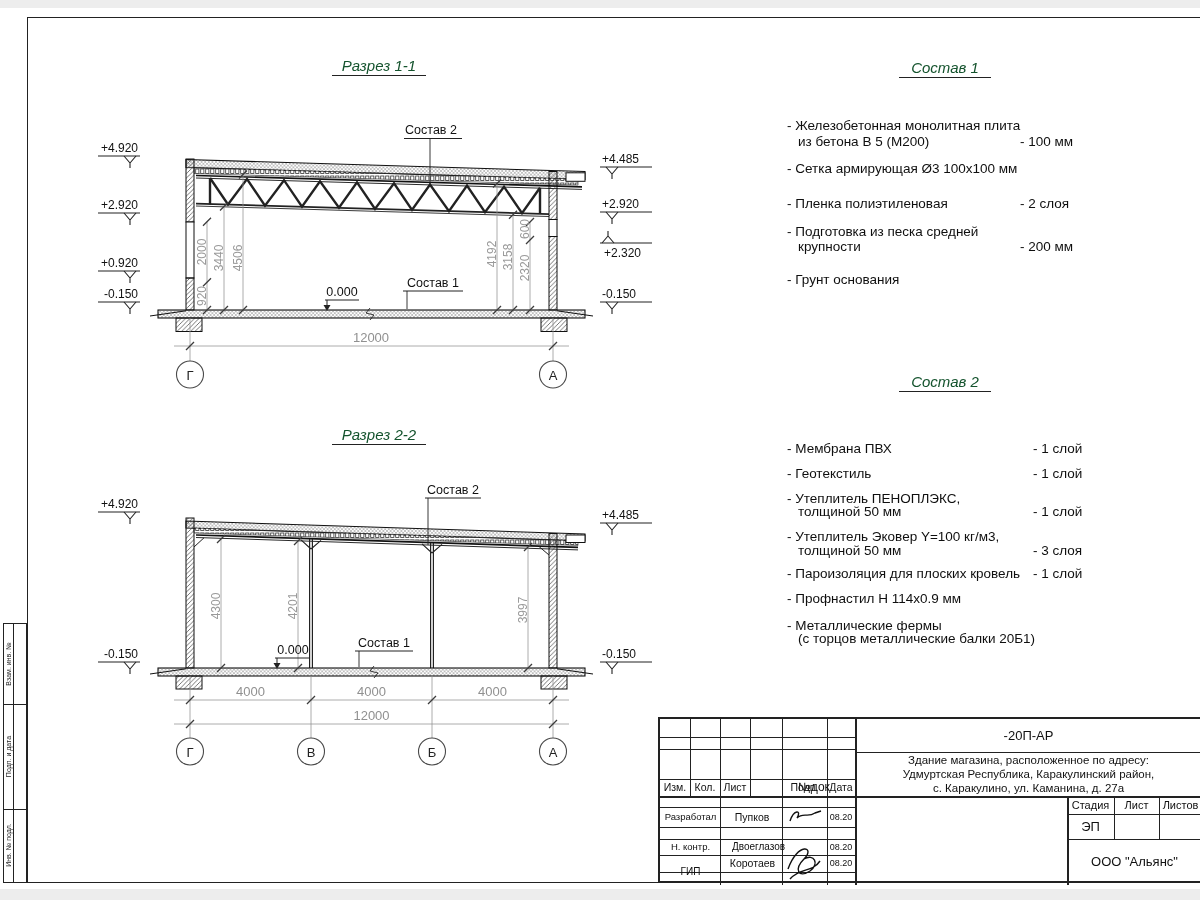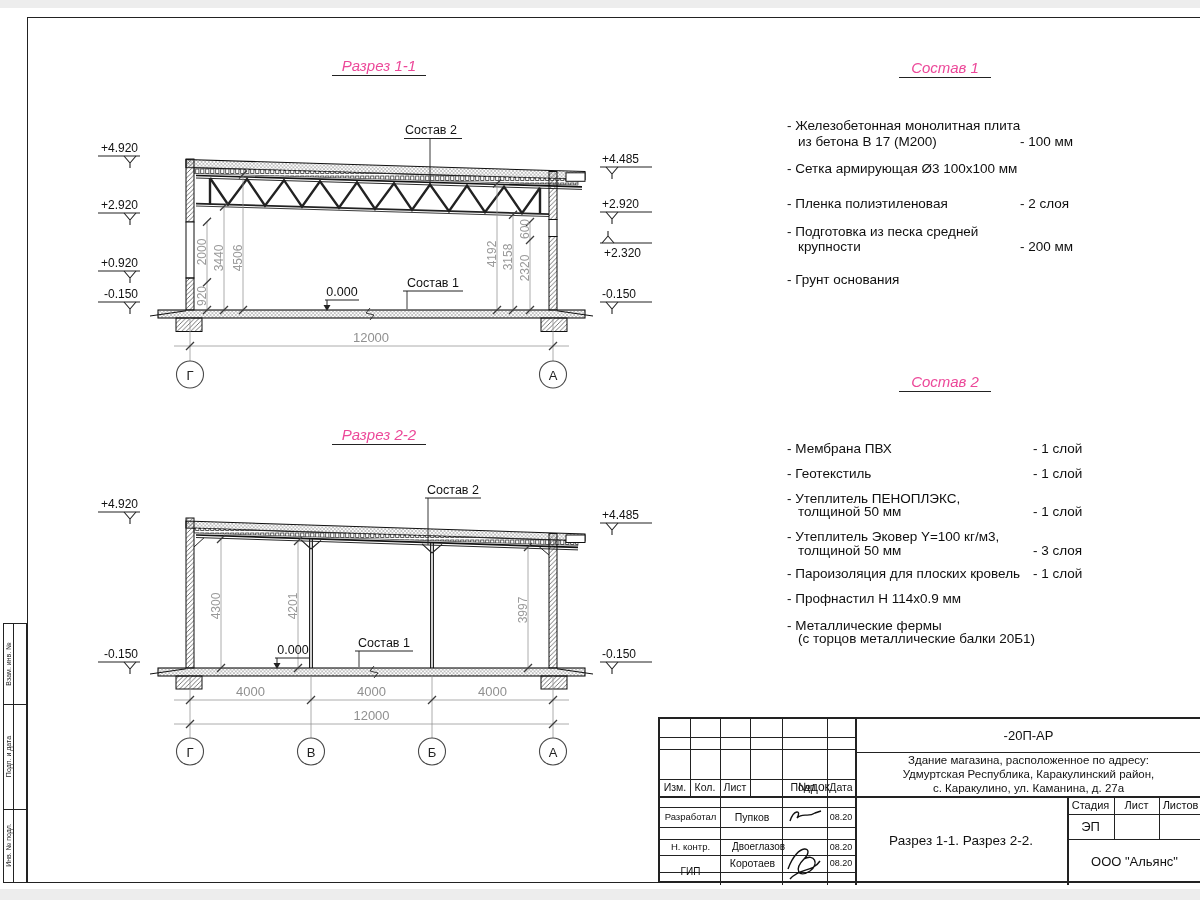--- a/index.html
+++ b/index.html
@@ -3,21 +3,21 @@
 <meta charset="utf-8">
 <style>
   html,body{margin:0;padding:0;background:#e9e9e9;}
   #page{position:relative;width:1200px;height:900px;background:#ffffff;overflow:hidden;
         font-family:"Liberation Sans",sans-serif;color:#111;}
   .edge{position:absolute;left:0;width:1200px;background:#ededed;}
   #frame{position:absolute;left:27px;top:17px;width:1173px;height:866px;
          border:1.6px solid #222;border-right:none;box-sizing:border-box;}
   
   .dheading{position:absolute;font-style:italic;font-size:15px;text-align:center;
-            border-bottom:1.4px solid #222;padding-bottom:1px;color:#ec4899;}
+            border-bottom:1.4px solid #222;padding-bottom:1px;color:#14532d;}
   
   .crow{position:absolute;left:787px;width:330px;font-size:13.5px;line-height:15px;color:#0f0f0f;}
   .crow .t{display:inline-block;}
   .crow.ind .t{padding-left:11px;}
   .crow .v{position:absolute;left:233px;top:0;}
   .crow.c2 .v{left:246px;}
   
   #tblock{position:absolute;left:658px;top:717px;width:542px;height:166px;
           border:2px solid #222;border-right:none;box-sizing:border-box;font-size:10.5px;}
   #tblock .vl{position:absolute;width:1px;background:#222;}
@@ -286,21 +286,21 @@
         <text x="293" y="654" font-size="12.5" fill="#111" text-anchor="middle">0.000</text>
         <line x1="275" y1="658" x2="310" y2="658" stroke="#222" stroke-width="1"></line>
         <line x1="277" y1="658" x2="277" y2="664" stroke="#222" stroke-width="1"></line>
         <polygon points="273.5,663 280.5,663 277,669" fill="#222"></polygon>
       </g>
     </g>
   </svg>
 
   <div>
     <div class="crow" style="top:118px;"><span class="t">- Железобетонная монолитная плита</span><span class="v"></span></div>
-    <div class="crow ind" style="top:134px;"><span class="t">из бетона В 17 (М200)</span><span class="v">- 100 мм</span></div>
+    <div class="crow ind" style="top:134px;"><span class="t">из бетона В 5 (М200)</span><span class="v">- 100 мм</span></div>
     <div class="crow" style="top:161px;"><span class="t">- Сетка армирующая Ø3 100х100 мм</span><span class="v"></span></div>
     <div class="crow" style="top:196px;"><span class="t">- Пленка полиэтиленовая</span><span class="v">-  2 слоя</span></div>
     <div class="crow" style="top:224px;"><span class="t">- Подготовка из песка средней</span><span class="v"></span></div>
     <div class="crow ind" style="top:239px;"><span class="t">крупности</span><span class="v">- 200 мм</span></div>
     <div class="crow" style="top:272px;"><span class="t">- Грунт основания</span><span class="v"></span></div>
   </div>
 
   <div>
     <div class="crow c2" style="top:441px;"><span class="t">- Мембрана ПВХ</span><span class="v">- 1 слой</span></div>
     <div class="crow c2" style="top:466px;"><span class="t">- Геотекстиль</span><span class="v">- 1 слой</span></div>
@@ -369,20 +369,19 @@
       <path d="M6,16 C10,4 18,5 13,13 C19,7 24,13 31,8 L37,6" stroke="#111" stroke-width="1.4" fill="none"></path>
     </svg>
     <svg style="position:absolute;left:120px;top:116px;" width="50" height="50" viewBox="0 0 50 50">
       <path d="M8,34 C18,6 36,12 24,24 C14,34 18,44 30,36 C40,29 34,18 24,24 M10,44 C20,32 32,38 40,26" stroke="#111" stroke-width="1.4" fill="none"></path>
     </svg>
 
     <div class="cell" style="left:195px;top:0;width:347px;height:33px;line-height:33px;font-size:13px;">-20П-АР</div>
     <div class="cell" style="left:195px;top:34px;width:347px;height:14px;line-height:14px;font-size:11.5px;">Здание магазина, расположенное по адресу:</div>
     <div class="cell" style="left:195px;top:48px;width:347px;height:14px;line-height:14px;font-size:11.5px;">Удмуртская Республика, Каракулинский район,</div>
     <div class="cell" style="left:195px;top:62px;width:347px;height:14px;line-height:14px;font-size:11.5px;">с. Каракулино, ул. Каманина, д. 27а</div>
-    <div class="cell" style="left:195px;top:77px;width:212px;height:89px;line-height:89px;font-size:13.5px;">Разрез 1-1. Разрез 2-2.</div>
     <div class="cell" style="left:407px;top:77px;width:47px;height:18px;line-height:18px;font-size:11px;">Стадия</div>
     <div class="cell" style="left:454px;top:77px;width:45px;height:18px;line-height:18px;font-size:11px;">Лист</div>
     <div class="cell" style="left:499px;top:77px;width:43px;height:18px;line-height:18px;font-size:11px;">Листов</div>
     <div class="cell" style="left:407px;top:95px;width:47px;height:25px;line-height:25px;font-size:13px;">ЭП</div>
     <div class="cell" style="left:407px;top:120px;width:135px;height:46px;line-height:46px;font-size:13px;">ООО "Альянс"</div>
   </div>
 </div>
 
 </body></html>

